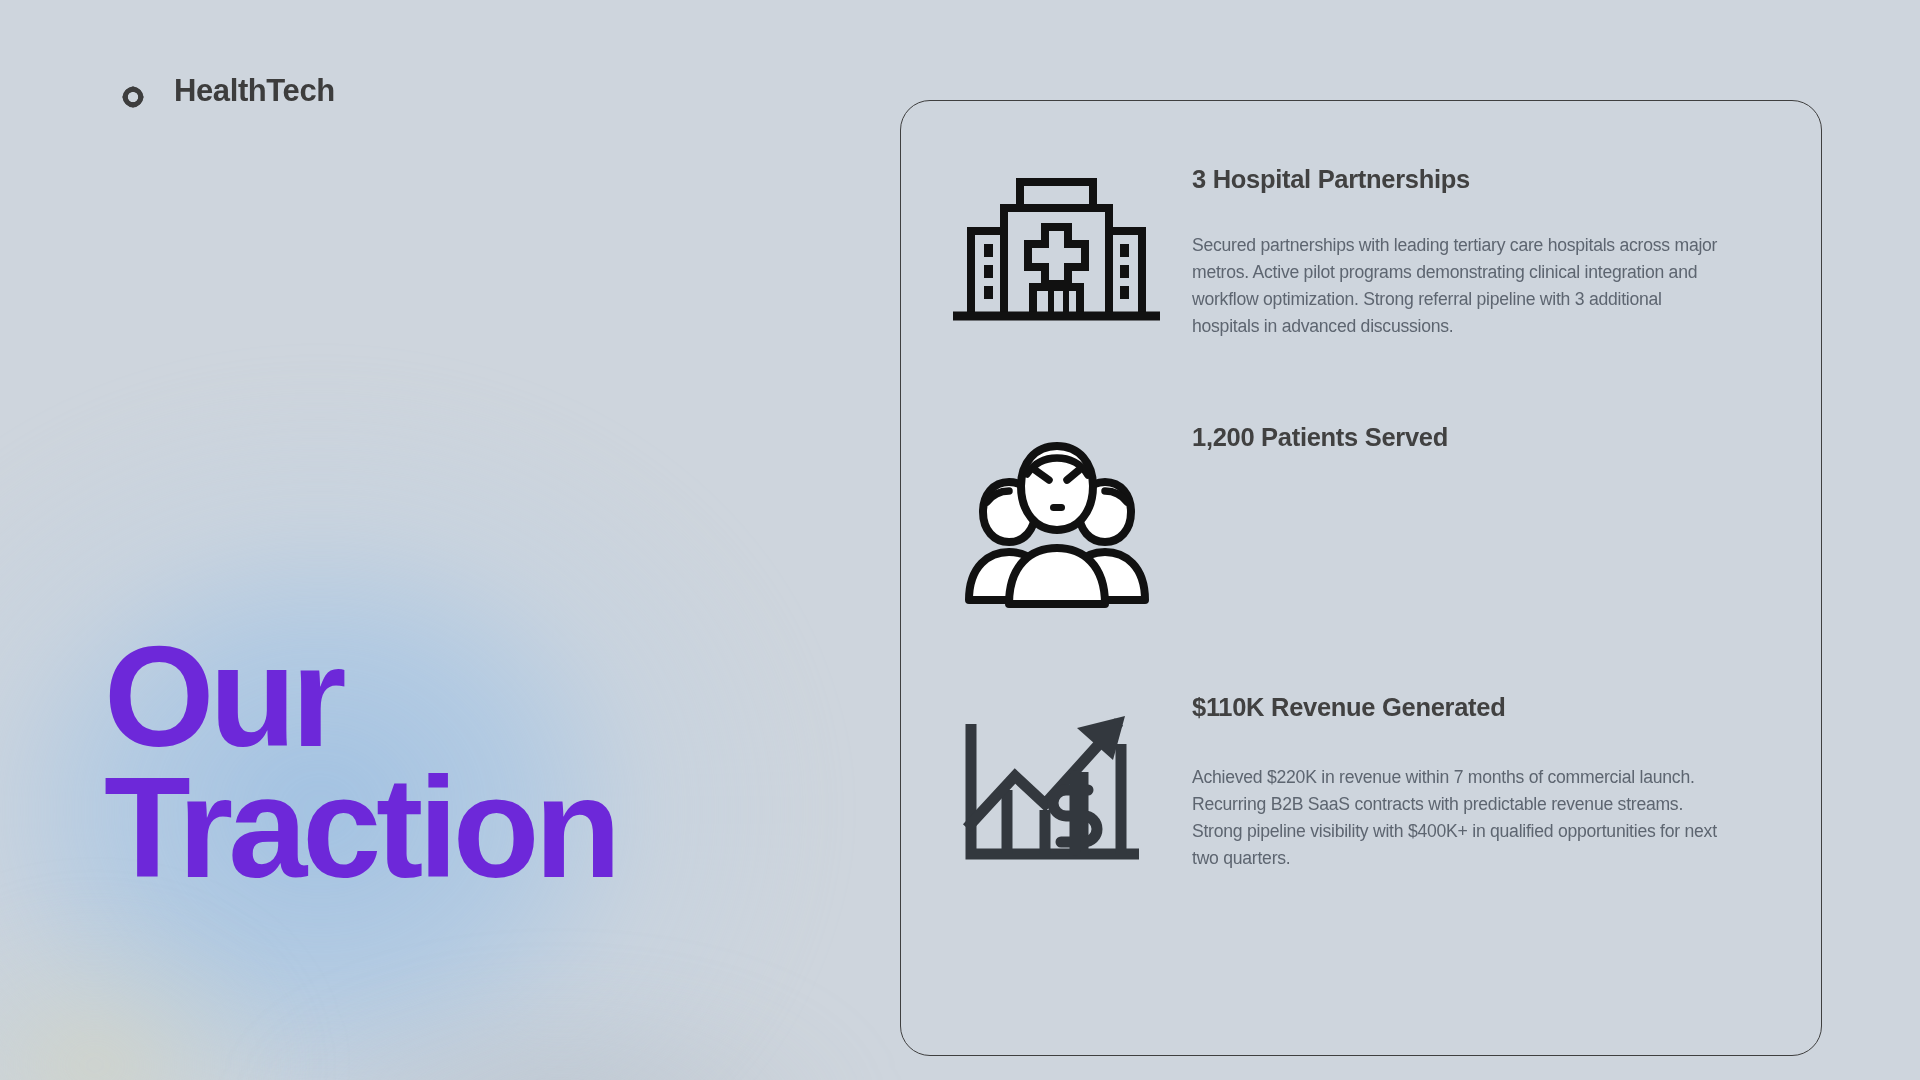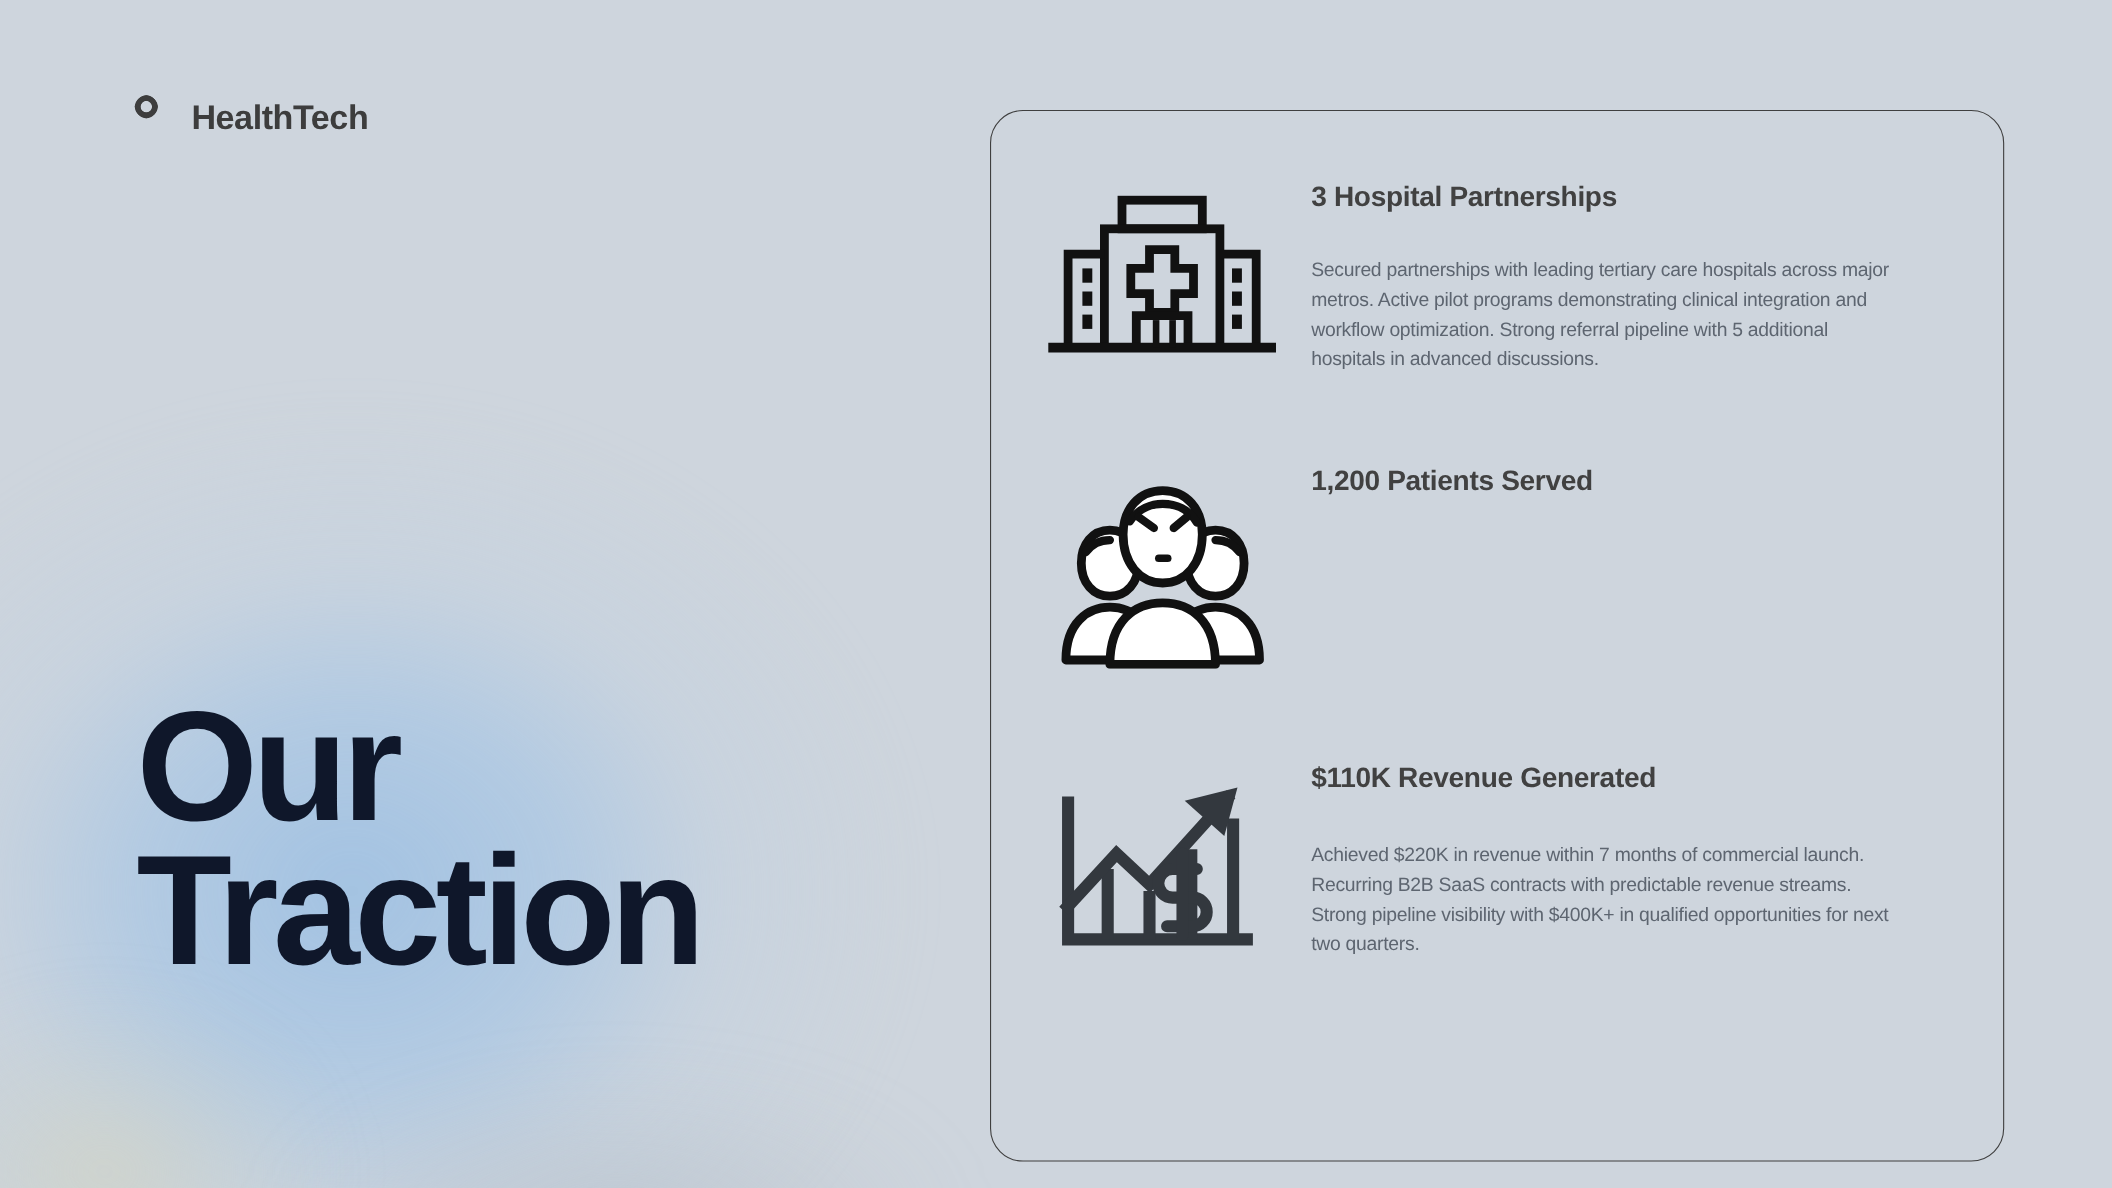--- a/index.html
+++ b/index.html
@@ -77,31 +77,30 @@
     width: 290px;
   }
   #brand .logo-mark { flex: 0 0 auto; margin-top: 2px; }
   #brand .brand-name {
     font-size: 31px;
     font-weight: bold;
     color: #3d3d3d;
     line-height: 1.22;
     letter-spacing: -0.4px;
     width: 165px;
-    margin-top: 16px;
   }
 
   
   #hero-title {
     position: absolute;
-    left: 124px;
+    left: 104px;
     top: 632px;
     font-size: 142px;
     font-weight: bold;
-    color: #0f172a;
+    color: #6d28d9;
     line-height: 0.92;
     letter-spacing: -5px;
     white-space: pre-line;
   }
 
   
   #traction-card {
     position: absolute;
     left: 900px;
     top: 100px;
@@ -210,21 +209,21 @@
             <rect x="171" y="91" width="9" height="13"></rect>
             <rect x="171" y="112" width="9" height="13"></rect>
 
             <rect x="99" y="117" width="6" height="25"></rect>
             <rect x="114" y="117" width="6" height="25"></rect>
           </g>
         </svg>
       </div>
       <div class="item-text">
         <h3 class="item-title">3 Hospital Partnerships</h3>
-        <p class="item-body">Secured partnerships with leading tertiary care hospitals across major metros. Active pilot programs demonstrating clinical integration and workflow optimization. Strong referral pipeline with 5 additional hospitals in advanced discussions.</p>
+        <p class="item-body">Secured partnerships with leading tertiary care hospitals across major metros. Active pilot programs demonstrating clinical integration and workflow optimization. Strong referral pipeline with 3 additional hospitals in advanced discussions.</p>
       </div>
     </div>
 
     <div class="traction-item item-2">
       <div class="item-icon">
         <svg width="200" height="178" viewBox="0 0 200 178" aria-hidden="true">
           <g fill="#ffffff" stroke="#111111" stroke-width="8" stroke-linejoin="round" stroke-linecap="round">
 
             <path d="M12 170 C12 136 32 122 52 122 C72 122 92 136 92 170 Z"></path>
 

